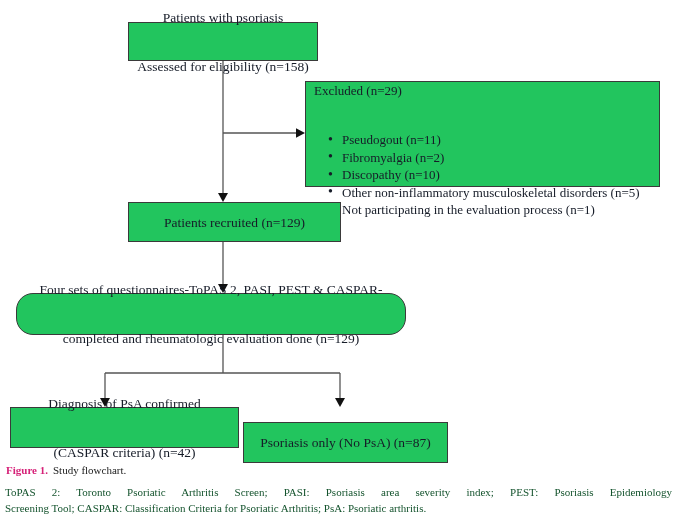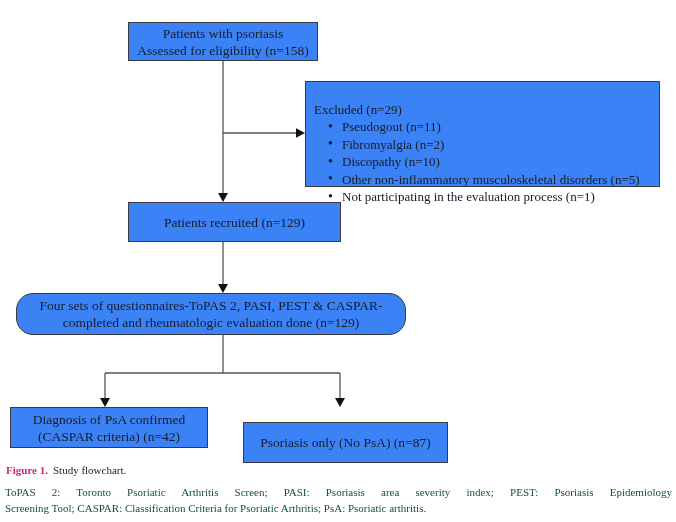--- a/index.html
+++ b/index.html
@@ -20,39 +20,40 @@
     left: 0; top: 0;
     width: 676px; height: 460px;
   }
   .connectors {
     position: absolute;
     left: 0; top: 0;
   }
   .node {
     position: absolute;
     box-sizing: border-box;
-    background: #3b82f6;
+    background: #22c55e;
     border: 1.5px solid #3a3a3a;
     color: #161c28;
     font-size: 13.5px;
     line-height: 17px;
     display: flex;
     flex-direction: column;
     align-items: center;
     justify-content: center;
     text-align: center;
+    gap: 32px;
   }
   #box-eligibility { left: 128px; top: 22px;  width: 190px; height: 39px; }
   #box-excluded    { left: 305px; top: 81px;  width: 355px; height: 106px;
                      align-items: flex-start; justify-content: flex-start;
-                     text-align: left; padding: 19px 6px 4px 8px;
+                     text-align: left; padding: 0 6px 4px 8px;
                      font-size: 13px; line-height: 17.4px; }
   #box-recruited   { left: 128px; top: 202px; width: 213px; height: 40px; }
   #box-questionnaires { left: 16px; top: 293px; width: 390px; height: 42px; border-radius: 17px; }
-  #box-psa         { left: 10px;  top: 407px; width: 198px; height: 41px; }
+  #box-psa         { left: 10px;  top: 407px; width: 229px; height: 41px; }
   #box-psoonly     { left: 243px; top: 422px; width: 205px; height: 41px; }
 
   .exc-list {
     margin: 0;
     padding: 0 0 0 14px;
     list-style: none;
   }
   .exc-list li {
     position: relative;
     padding-left: 14px;

